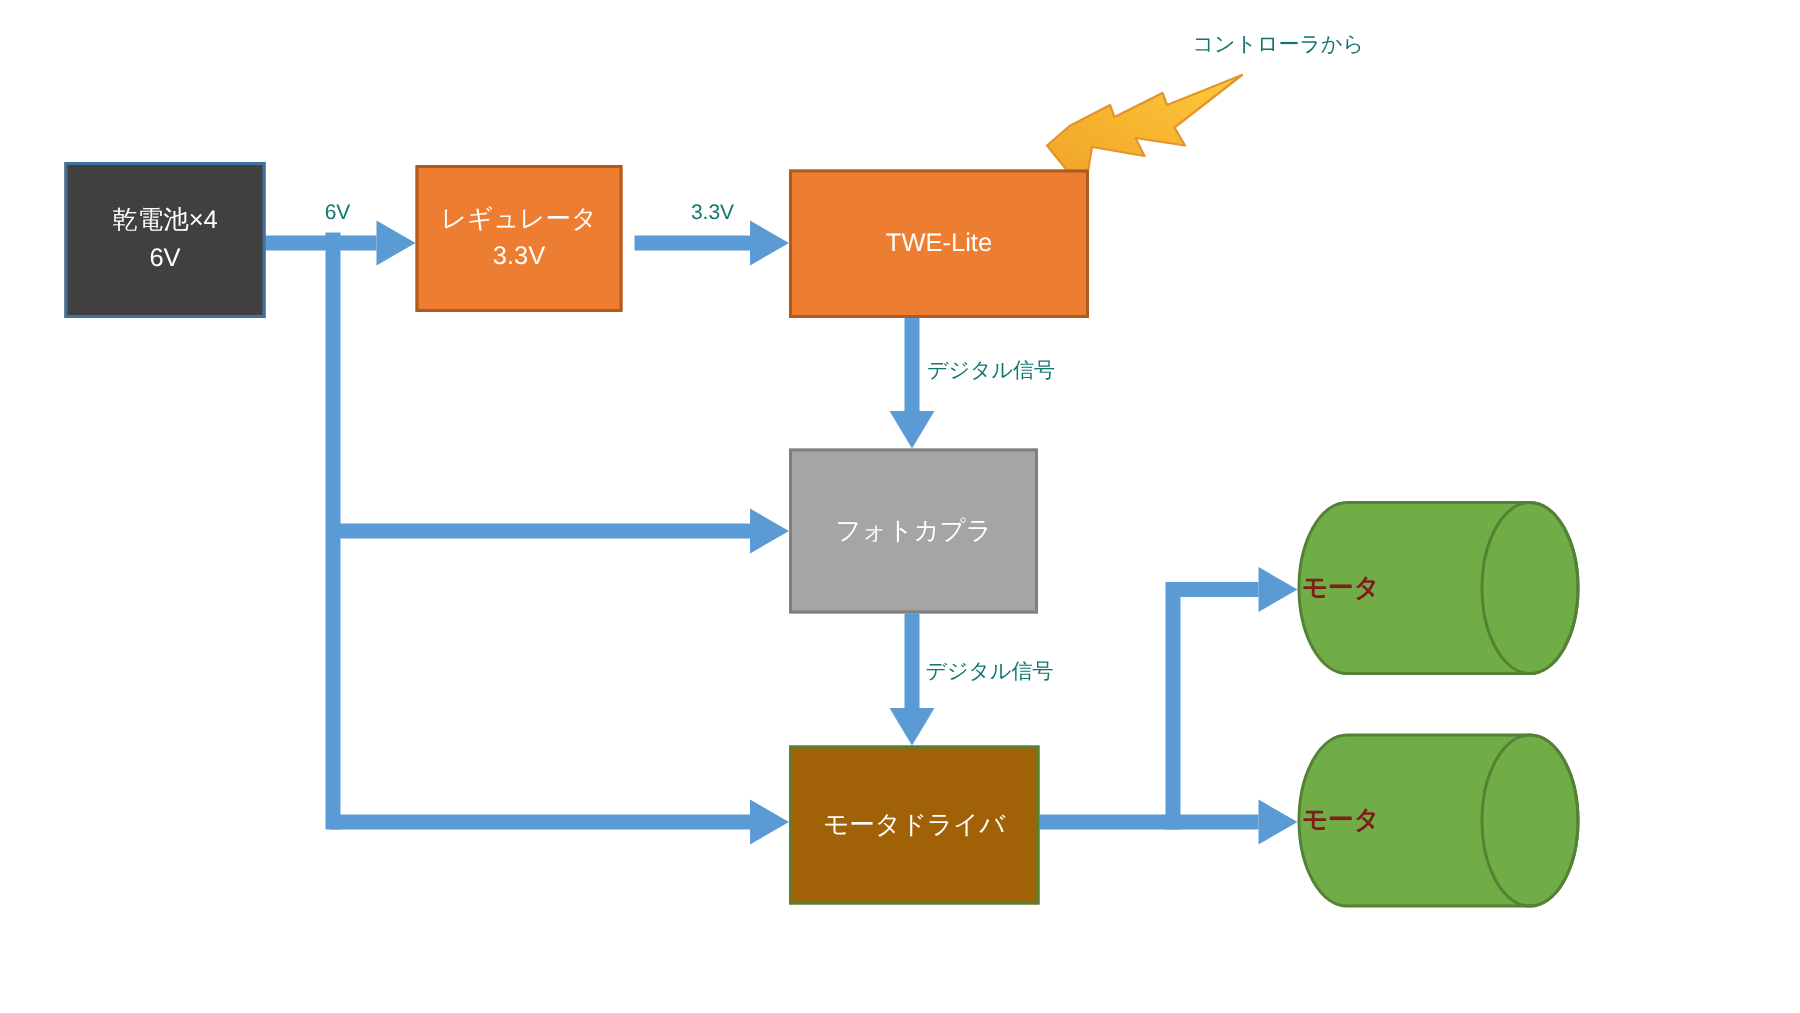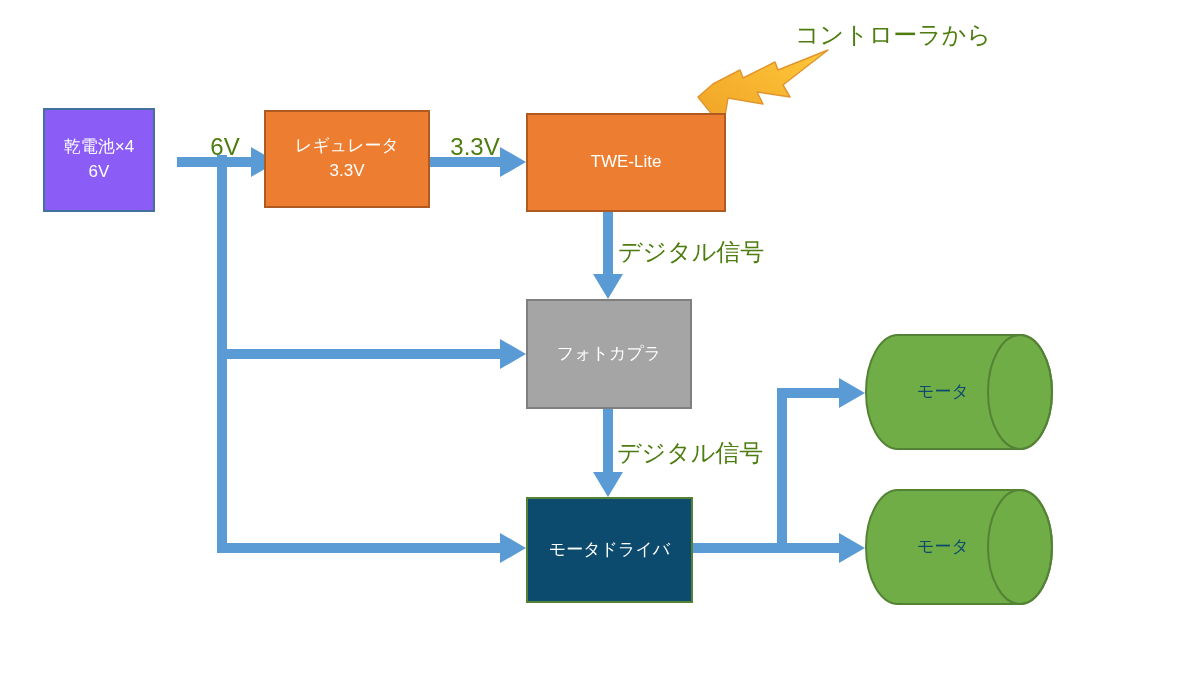--- a/index.html
+++ b/index.html
@@ -6,31 +6,31 @@
   #canvas{
     position:relative;width:1200px;height:675px;background:#ffffff;overflow:hidden;
     font-family:"Liberation Sans","DejaVu Sans",sans-serif;
   }
   #connector-layer{position:absolute;left:0;top:0;width:1200px;height:675px;}
   .node{
     position:absolute;box-sizing:border-box;display:flex;flex-direction:column;
     align-items:center;justify-content:center;color:#ffffff;font-size:17px;
     line-height:1.45;text-align:center;
   }
-  .node-battery{left:43px;top:108px;width:112px;height:104px;background:#8b5cf6;border:2px solid #41719C;}
-  .node-regulator{left:264px;top:110px;width:166px;height:98px;background:#ED7D31;border:2px solid #AE5A21;}
+  .node-battery{left:43px;top:108px;width:134px;height:104px;background:#404040;border:2px solid #41719C;}
+  .node-regulator{left:277px;top:110px;width:138px;height:98px;background:#ED7D31;border:2px solid #AE5A21;}
   .node-twelite{left:526px;top:113px;width:200px;height:99px;background:#ED7D31;border:2px solid #AE5A21;}
   .node-photocoupler{left:526px;top:299px;width:166px;height:110px;background:#A5A5A5;border:2px solid #7F7F7F;font-family:Liberation Serif, serif;}
-  .node-motordriver{left:526px;top:497px;width:167px;height:106px;background:#0c4a6e;border:2px solid #548235;}
+  .node-motordriver{left:526px;top:497px;width:167px;height:106px;background:#a16207;border:2px solid #548235;}
   .edge-label{
-    position:absolute;color:#4d7c0f;font-size:24px;white-space:nowrap;line-height:1.2;
+    position:absolute;color:#0f766e;font-size:14px;white-space:nowrap;line-height:1.2;
   }
   .motor-label{
-    position:absolute;left:868px;width:150px;text-align:center;color:#0c4a6e;
-    font-size:17px;line-height:26px;height:26px;
+    position:absolute;left:868px;width:150px;text-align:left;color:#7f1d1d;
+    font-size:17px;line-height:26px;height:26px;font-weight:bold;
   }
 </style>
 </head>
 <body>
 
 <div id="canvas">
 
   <svg id="connector-layer" viewBox="0 0 1200 675" xmlns="http://www.w3.org/2000/svg">
     <defs>
       <linearGradient id="boltGrad" x1="1" y1="0" x2="0" y2="1">

